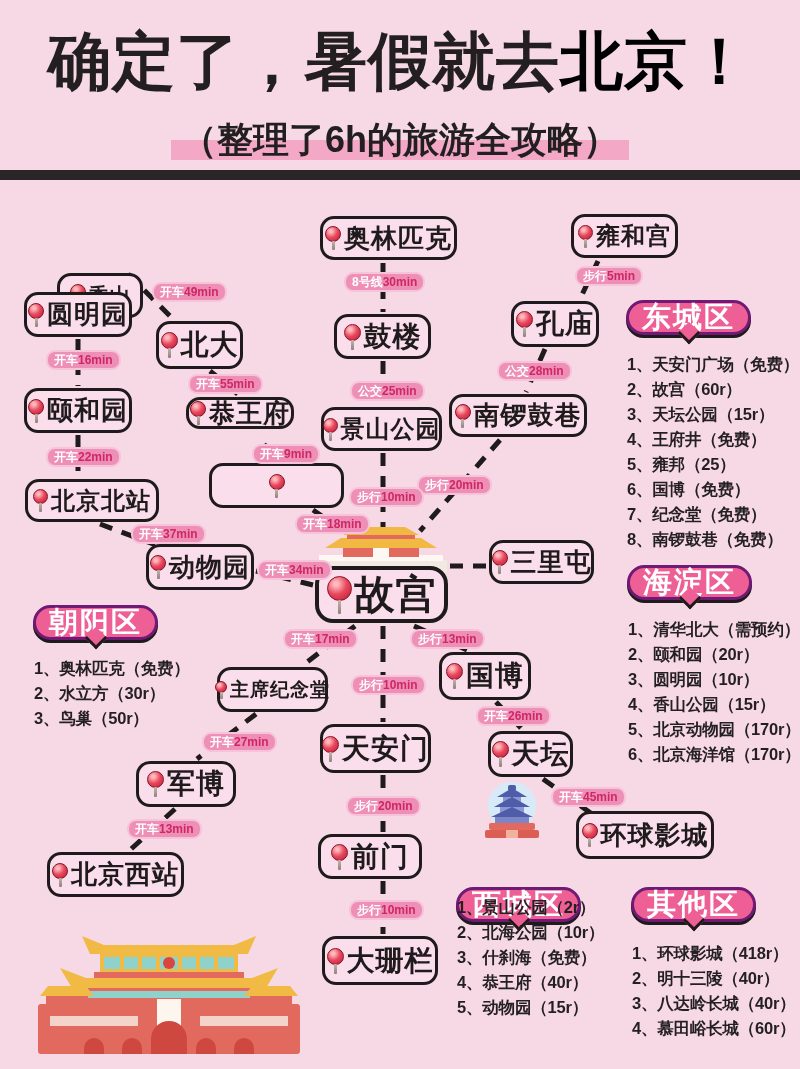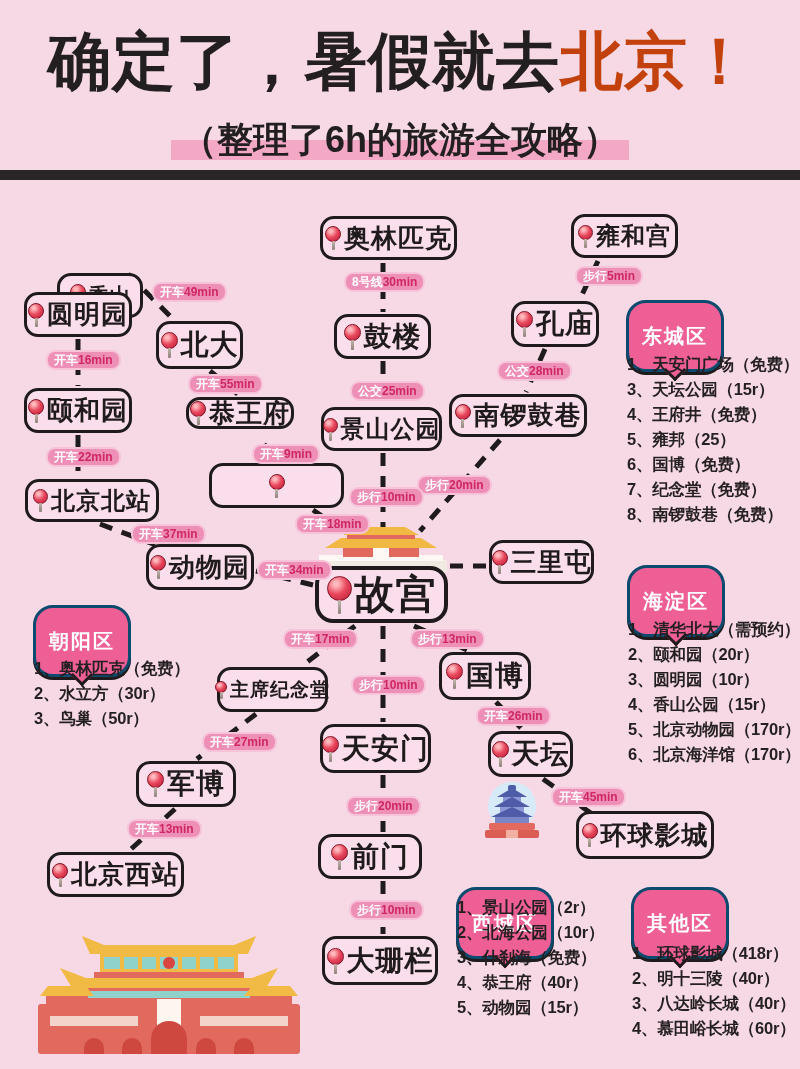--- a/index.html
+++ b/index.html
@@ -3,21 +3,21 @@
 <meta charset="utf-8">
 <style>
   html,body { margin:0; padding:0; background:#f6d9e5; }
   .page { position:relative; width:800px; height:1069px; background:#f6d9e5; overflow:hidden;
           font-family:"Liberation Sans", sans-serif; }
 
   
   .title { position:absolute; top:22px; left:0; right:0; text-align:center;
            font-family:"DejaVu Serif","Liberation Serif",serif; font-weight:900;
            font-size:63px; line-height:1.25; color:#231f20; letter-spacing:1px; white-space:nowrap; }
-  .title .accent { color:#c2410c;text-align:right; }
+  .title .accent { color:#000000;text-align:right; }
   .subtitle { position:absolute; top:116px; left:0; right:0; text-align:center;
               font-weight:bold; font-size:36px; color:#231f20; }
   .subtitle .hl { background:linear-gradient(180deg, rgba(0,0,0,0) 52%, #f3a9c6 52%); padding:0 10px; }
   .divider { position:absolute; top:170px; left:0; width:800px; height:10px; background:#2a2526; }
 
   
   #map-canvas { position:absolute; inset:0; }
   #lines-svg { position:absolute; left:0; top:0; z-index:1; pointer-events:none; }
   .seg { stroke:#1f1b1c; stroke-width:5; stroke-dasharray:13 10; }
 
@@ -36,23 +36,23 @@
   .pin-stem { width:3px; background:linear-gradient(#c3b6ad,#8f827b); border-radius:1px; margin-top:-1px; }
 
   
   .pill { position:absolute; z-index:4; display:flex; background:#ee8fb8; border:2px solid #f7c3d9;
           border-radius:9px; padding:1px 6px; font-size:12px; font-weight:bold; line-height:14px;
           white-space:nowrap; }
   .pill .mode { color:#ffffff; }
   .pill .time { color:#cf2764; }
 
   
-  .badge { position:absolute; z-index:3; background:#ee5f95; border:3px solid #0c4a6e;
-           border-radius:20px; color:#fff; font-weight:bold; font-size:20px; line-height:1;
-           padding:23px 13px; letter-spacing:2px; box-shadow:0 3px 0 #1f1b1c; }
+  .badge { position:absolute; z-index:3; background:#ee5f95; border:3px solid #701a75;
+           border-radius:20px; color:#fff; font-weight:bold; font-size:29px; line-height:1;
+           padding:0 13px; letter-spacing:2px; box-shadow:0 3px 0 #1f1b1c; }
   .badge::after { content:""; position:absolute; left:50%; bottom:-9px; width:13px; height:13px;
                   background:#ee5f95; border-right:3px solid #1f1b1c; border-bottom:3px solid #1f1b1c;
                   transform:translateX(-50%) rotate(45deg); }
   .dlist { position:absolute; z-index:3; font-weight:bold; color:#241f21; font-size:16.5px;
            line-height:25px; letter-spacing:-0.2px; }
   .ditem { white-space:nowrap; }
 </style>
 </head>
 <body>
 
@@ -408,20 +408,21 @@
         <span class="mode">步行</span>
         <span class="time">20min</span>
       </div>
       <div class="pill" style="left: 349px; top: 900px;">
         <span class="mode">步行</span>
         <span class="time">10min</span>
       </div>
       <div class="badge" style="left: 626px; top: 300px;">东城区</div>
       <div class="dlist" style="left: 627px; top: 352px;">
         <div class="ditem">1、天安门广场（免费）</div>
+        <div class="ditem">2、故宫（60r）</div>
         <div class="ditem">3、天坛公园（15r）</div>
         <div class="ditem">4、王府井（免费）</div>
         <div class="ditem">5、雍邦（25）</div>
         <div class="ditem">6、国博（免费）</div>
         <div class="ditem">7、纪念堂（免费）</div>
         <div class="ditem">8、南锣鼓巷（免费）</div>
       </div>
       <div class="badge" style="left: 627px; top: 565px;">海淀区</div>
       <div class="dlist" style="left: 628px; top: 617px;">
         <div class="ditem">1、清华北大（需预约）</div>

